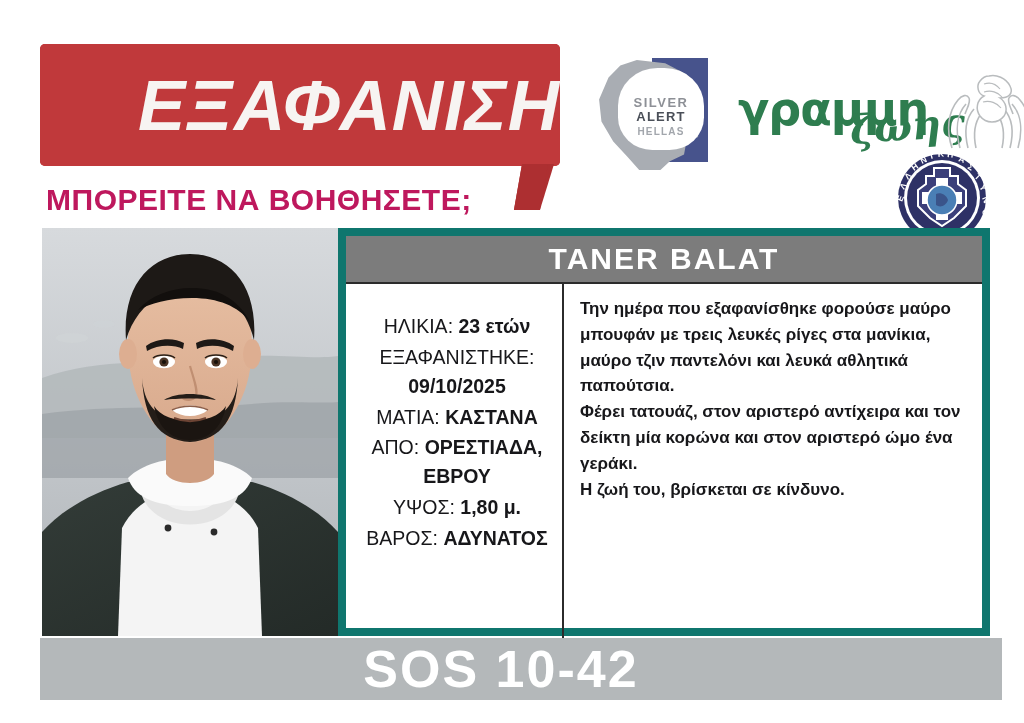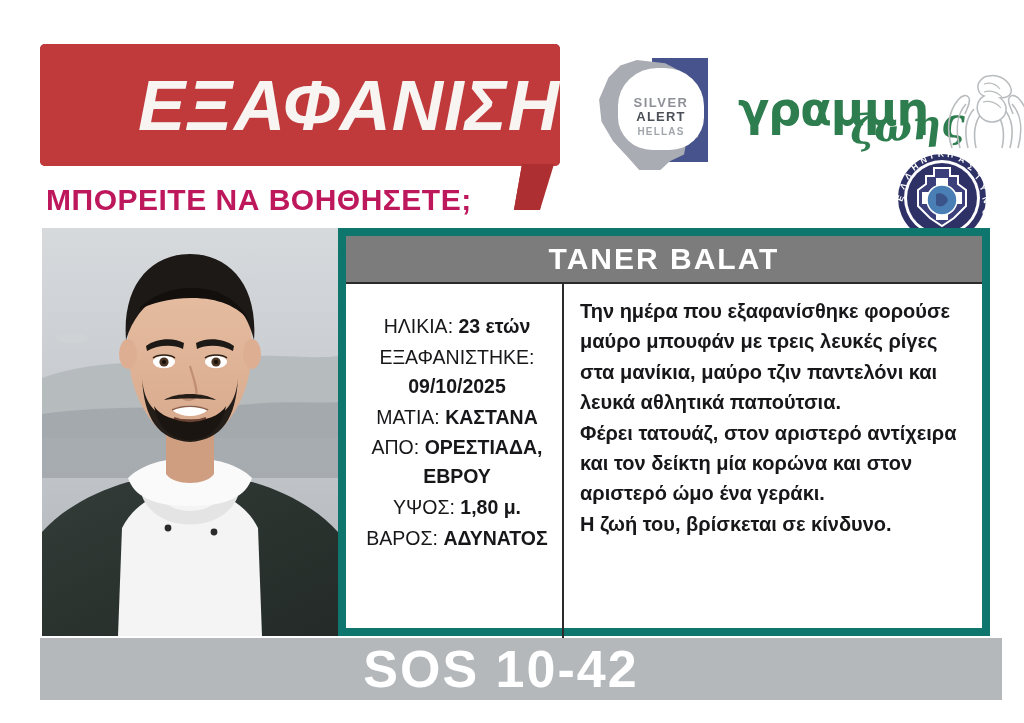--- a/index.html
+++ b/index.html
@@ -258,21 +258,21 @@
   }
   .detail-label { font-weight: normal; }
   .detail-value { font-weight: bold; }
 
   .col-desc {
     flex: 1;
     box-sizing: border-box;
     padding: 12px 12px 0 16px;
   }
   .desc-p {
-    font-size: 20px;
+    font-size: 17px;
     color: #17171a;
     font-weight: bold;
     line-height: 1.52;
     margin: 0 0 0 0;
   }
 
   
   .sos-bar {
     position: absolute;
     left: 40px;

